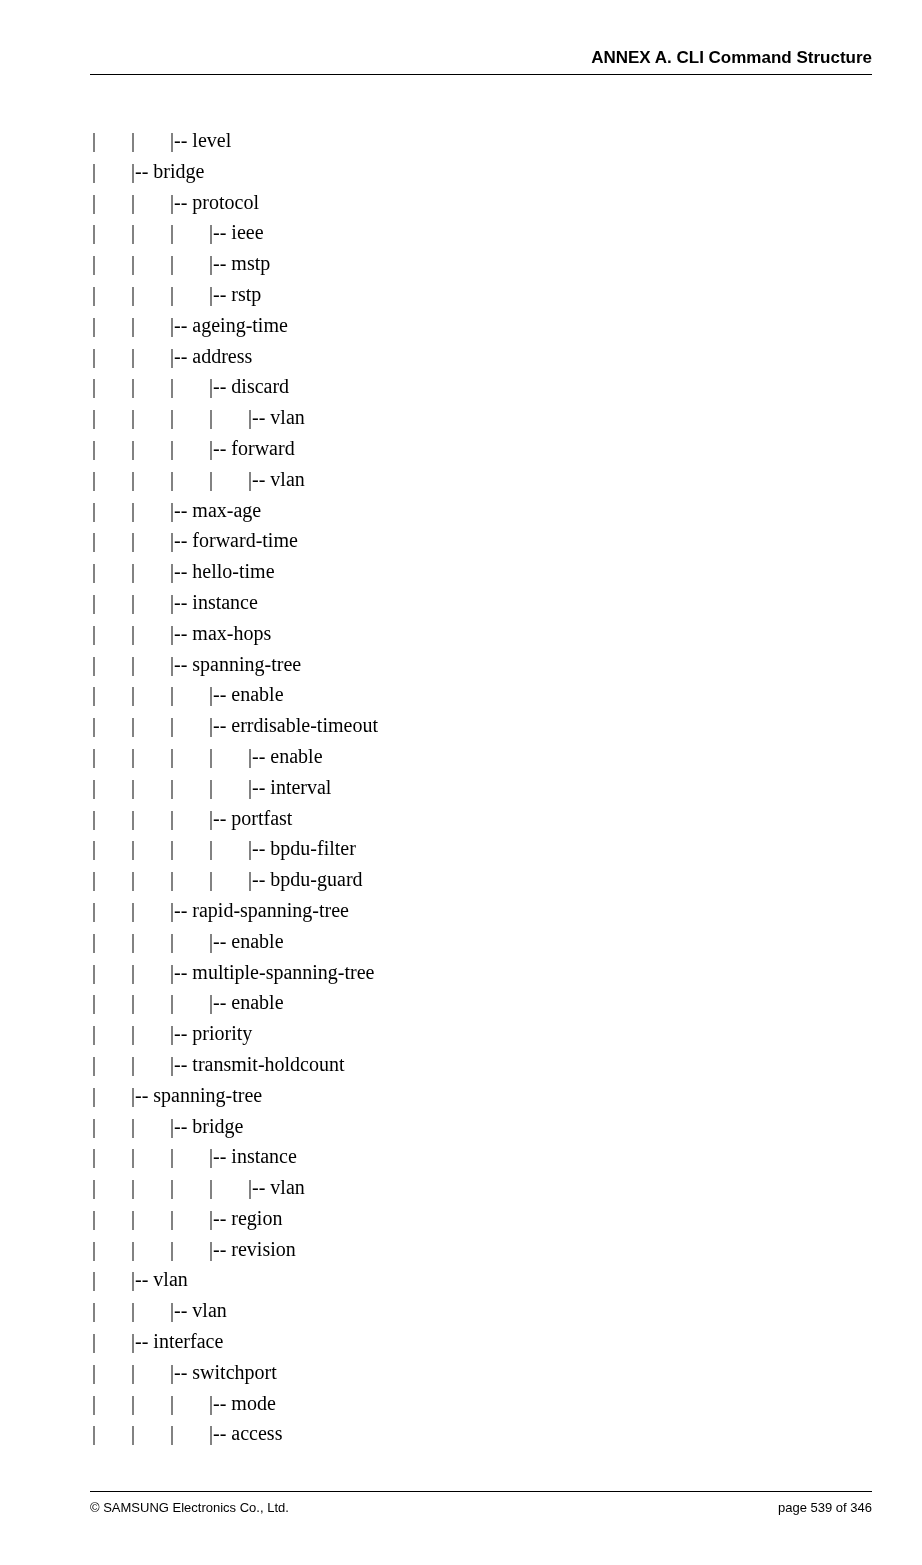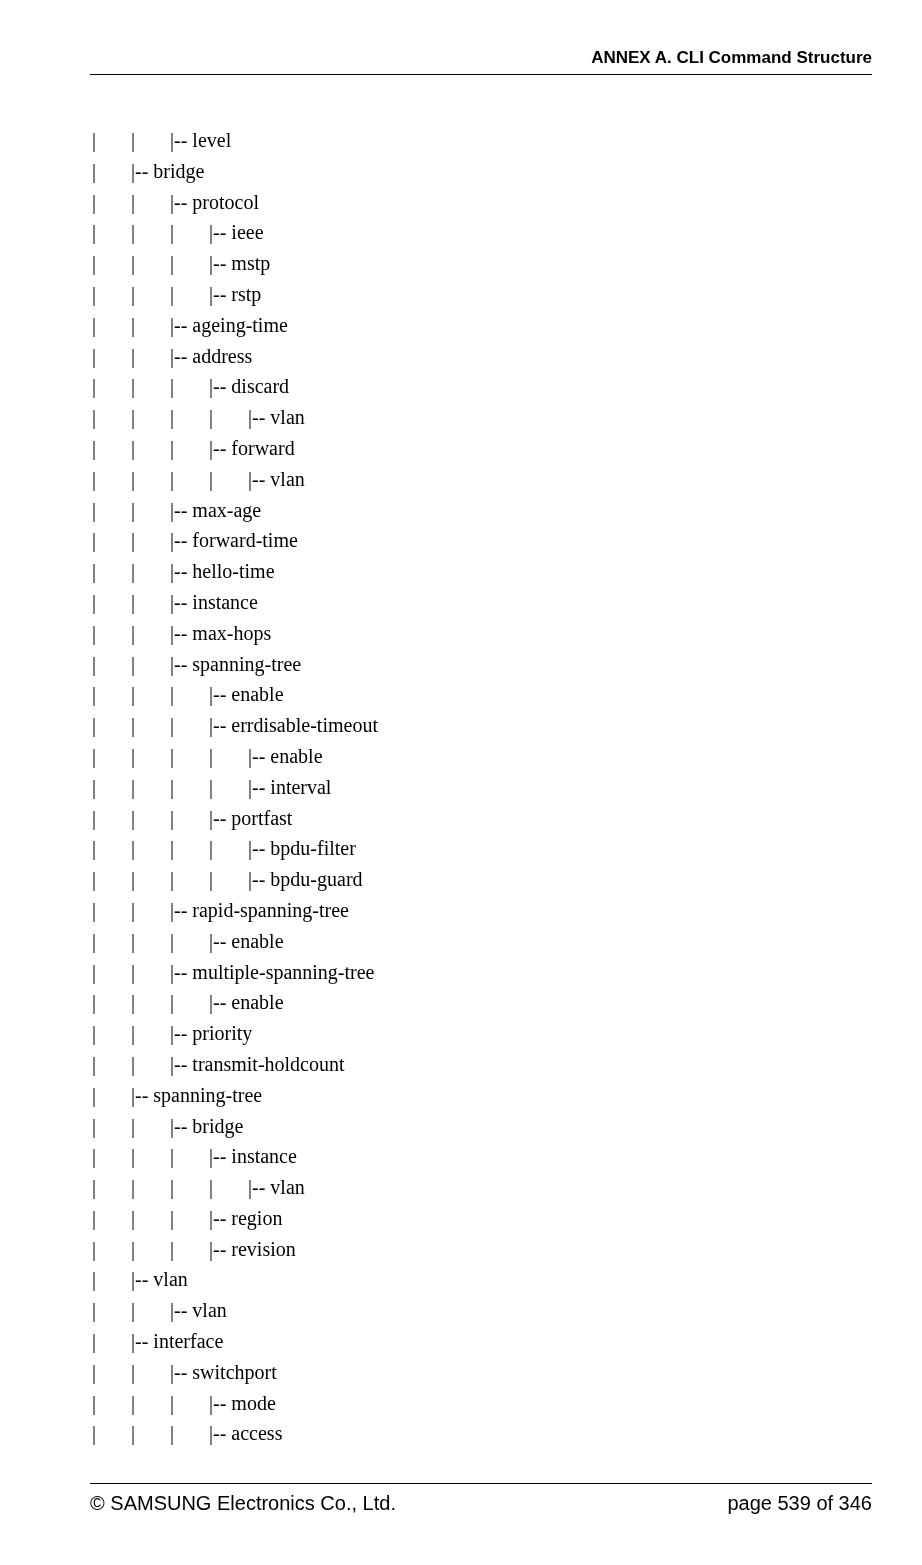--- a/index.html
+++ b/index.html
@@ -43,21 +43,21 @@
     .footer {
       position: absolute;
       bottom: 50px;
       left: 70px;
       right: 70px;
       border-top: 1.5px solid #000;
       padding-top: 8px;
       display: flex;
       justify-content: space-between;
       font-family: Arial, Helvetica, sans-serif;
-      font-size: 20px;
+      font-size: 13px;
     }
     .footer-left {
       display: flex;
       align-items: center;
     }
     .footer-right {
       font-family: Arial, Helvetica, sans-serif;
     }
   </style>
 </head>

